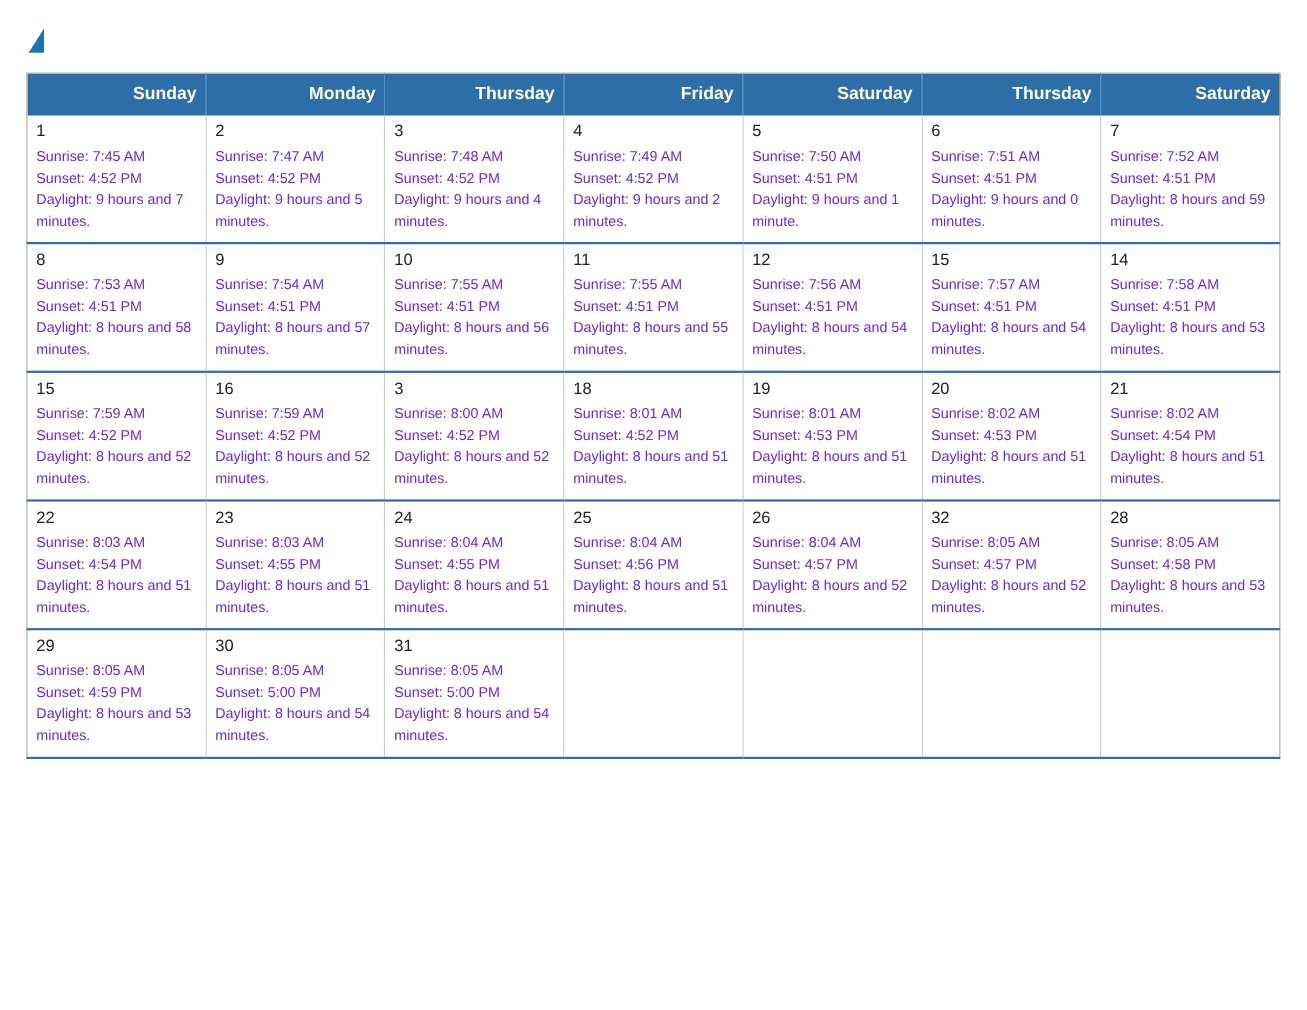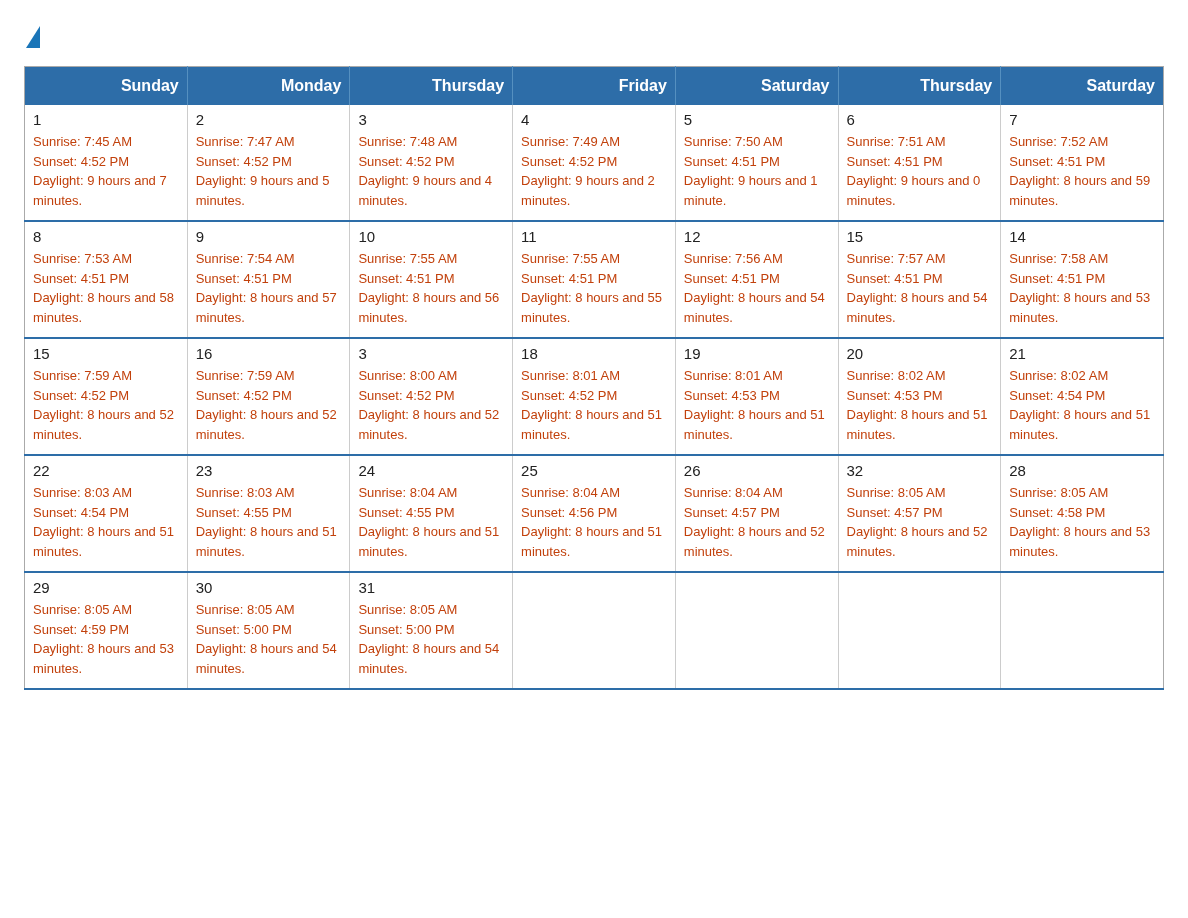--- a/index.html
+++ b/index.html
@@ -92,21 +92,21 @@
     .day-number {
       font-size: 15px;
       font-weight: normal;
       color: #222;
       margin-bottom: 4px;
       display: block;
     }
     .day-info {
       font-size: 13px;
       line-height: 1.5;
-      color: #c2410c;
+      color: #6d28d9;
     }
     .empty-cell {
       background: #fff;
     }
   </style>
 </head>
 <body>
 
 <div class="header">
   <div class="logo">

